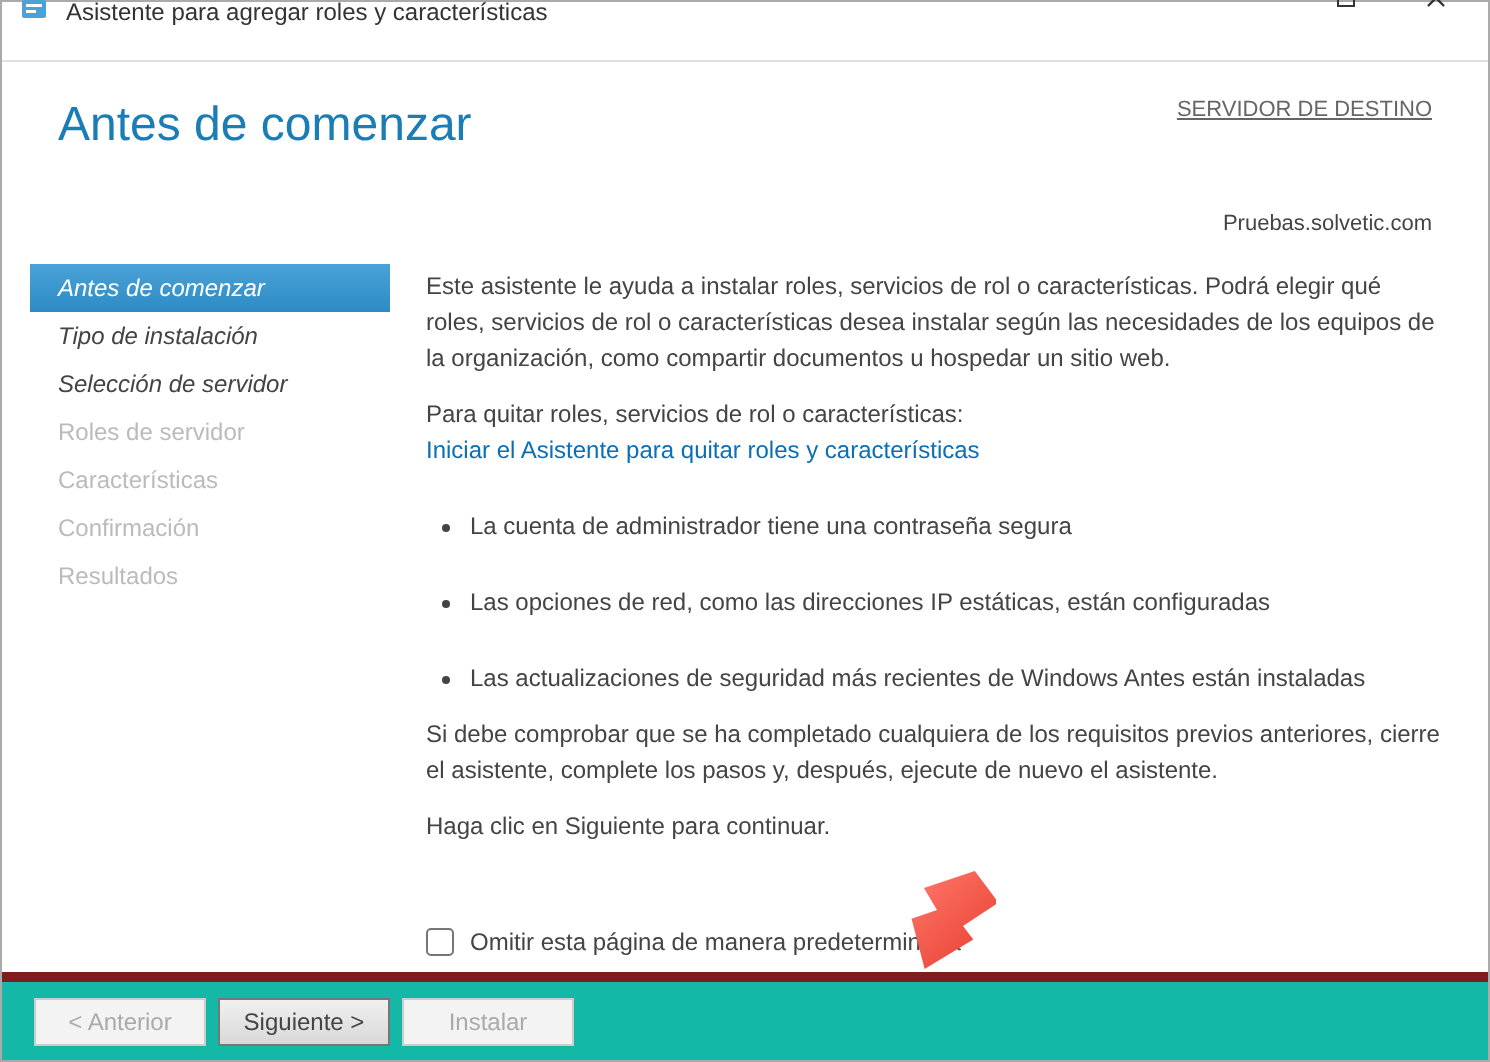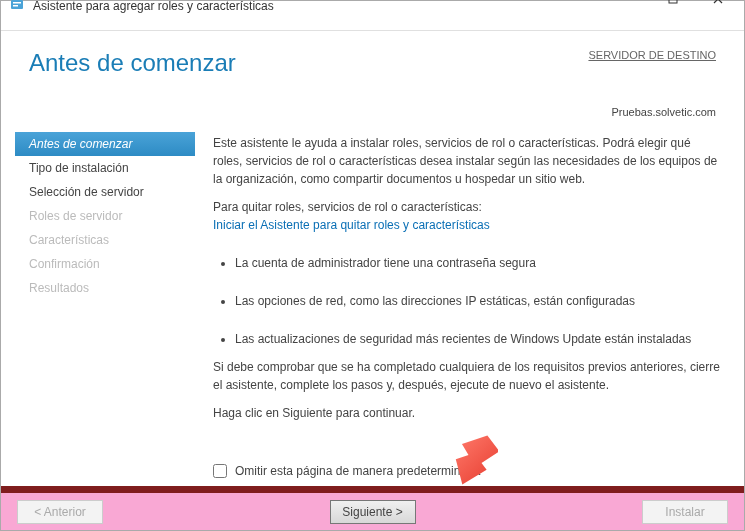--- a/index.html
+++ b/index.html
@@ -85,21 +85,21 @@
     .sidebar-item.active {
       background: linear-gradient(to bottom, #4aa3d8, #2d8bc4);
       color: #fff;
       position: relative;
       font-style: normal;
     }
     .sidebar-item.enabled {
       color: #444;
     }
     .sidebar-item.active.enabled { color: #fff; font-style: italic;}
-    .sidebar-item.italic { }
+    .sidebar-item.italic { font-style: italic; }
     .content {
       flex: 1;
       padding: 6px 10px 0 18px;
       font-size: 12px;
       color: #444;
       line-height: 1.5;
     }
     .content p { margin-bottom: 10px; }
     .content .link {
       color: #0a6fb5;
@@ -117,28 +117,28 @@
       padding: 6px 0 8px 212px;
       font-size: 12px;
       color: #444;
       gap: 8px;
     }
     .skip-row input[type=checkbox] {
       width: 14px;
       height: 14px;
     }
     .footer {
-      border-top: 7px solid #7f1d1d;
+      border-top: 5px solid #7f1d1d;
       height: 44px;
       display: flex;
       align-items: center;
-      justify-content: space-between;
+      justify-content: flex-start;
       padding: 0 16px;
       gap: 6px;
-      background: #f9a8d4;
+      background: #14b8a6;
     }
     .btn {
       min-width: 86px;
       height: 24px;
       font-size: 12px;
       border: 1px solid #aaa;
       background: linear-gradient(#f8f8f8,#e8e8e8);
       color: #444;
       padding: 0 10px;
       cursor: default;
@@ -215,21 +215,21 @@
 
     <div class="content">
       <p>Este asistente le ayuda a instalar roles, servicios de rol o características. Podrá elegir qué roles, servicios de rol o características desea instalar según las necesidades de los equipos de la organización, como compartir documentos u hospedar un sitio web.</p>
       <p>
         <span>Para quitar roles, servicios de rol o características:</span><br>
         <span class="link">Iniciar el Asistente para quitar roles y características</span>
       </p>
       <ul>
         <li>La cuenta de administrador tiene una contraseña segura</li>
         <li>Las opciones de red, como las direcciones IP estáticas, están configuradas</li>
-        <li>Las actualizaciones de seguridad más recientes de Windows Update están instaladas</li>
+        <li>Las actualizaciones de seguridad más recientes de Windows Antes están instaladas</li>
       </ul>
       <p>Si debe comprobar que se ha completado cualquiera de los requisitos previos anteriores, cierre el asistente, complete los pasos y, después, ejecute de nuevo el asistente.</p>
       <p>Haga clic en Siguiente para continuar.</p>
     </div>
   </div>
 
   <div class="skip-row">
     <input type="checkbox" style="">
     <span>Omitir esta página de manera predeterminada</span>
   </div>

